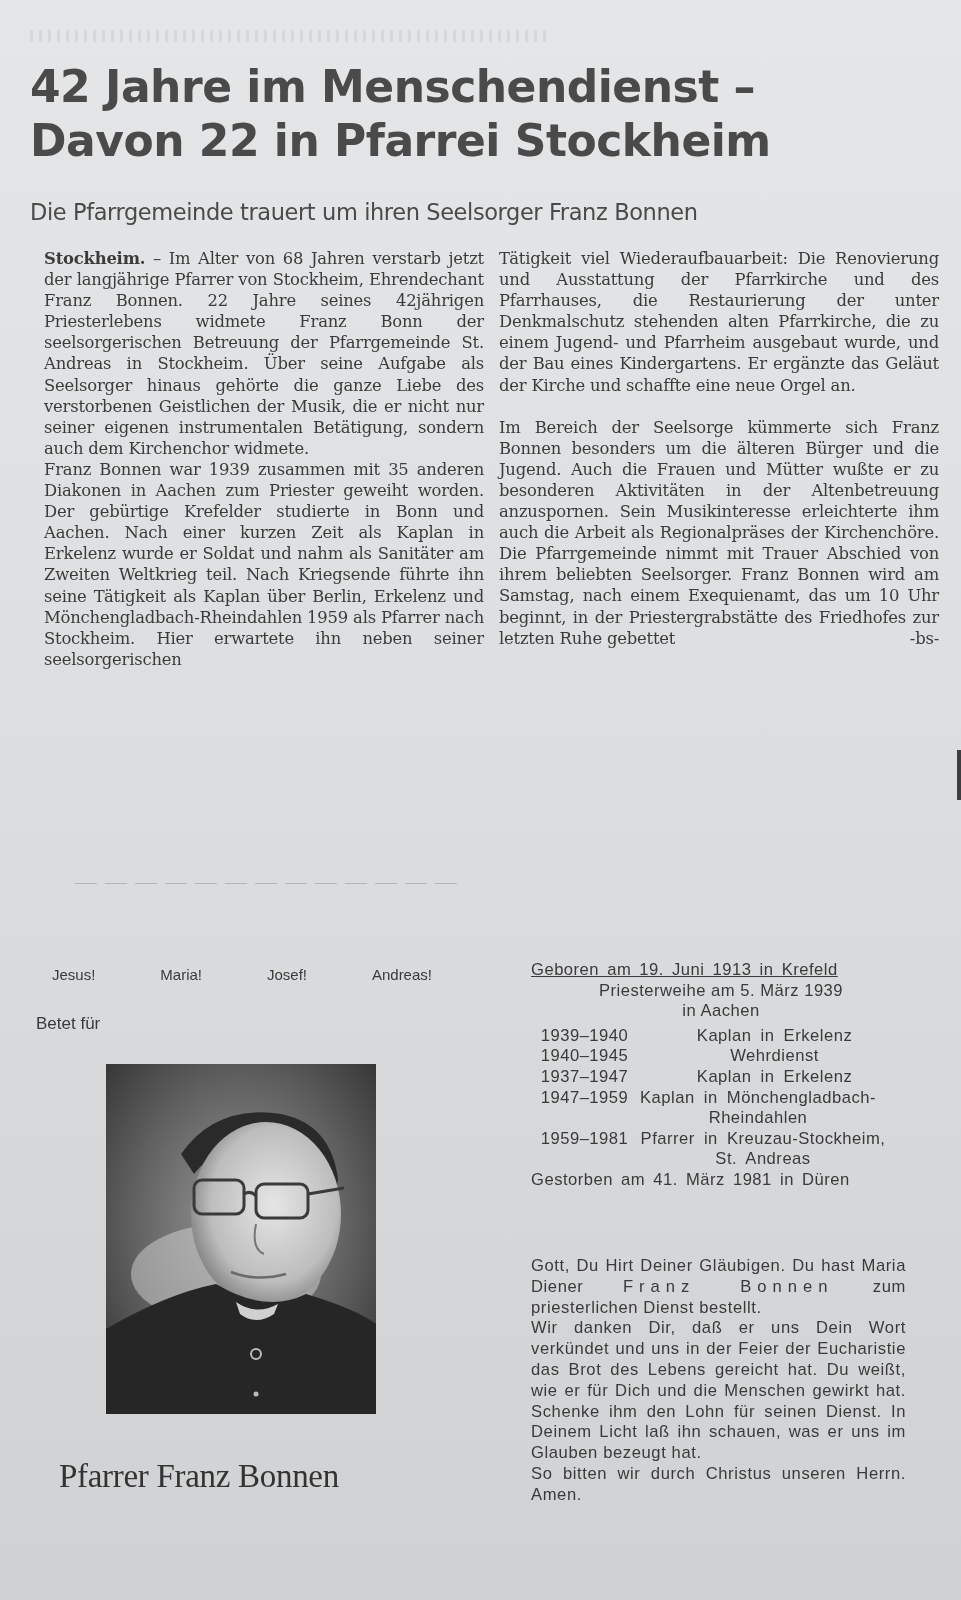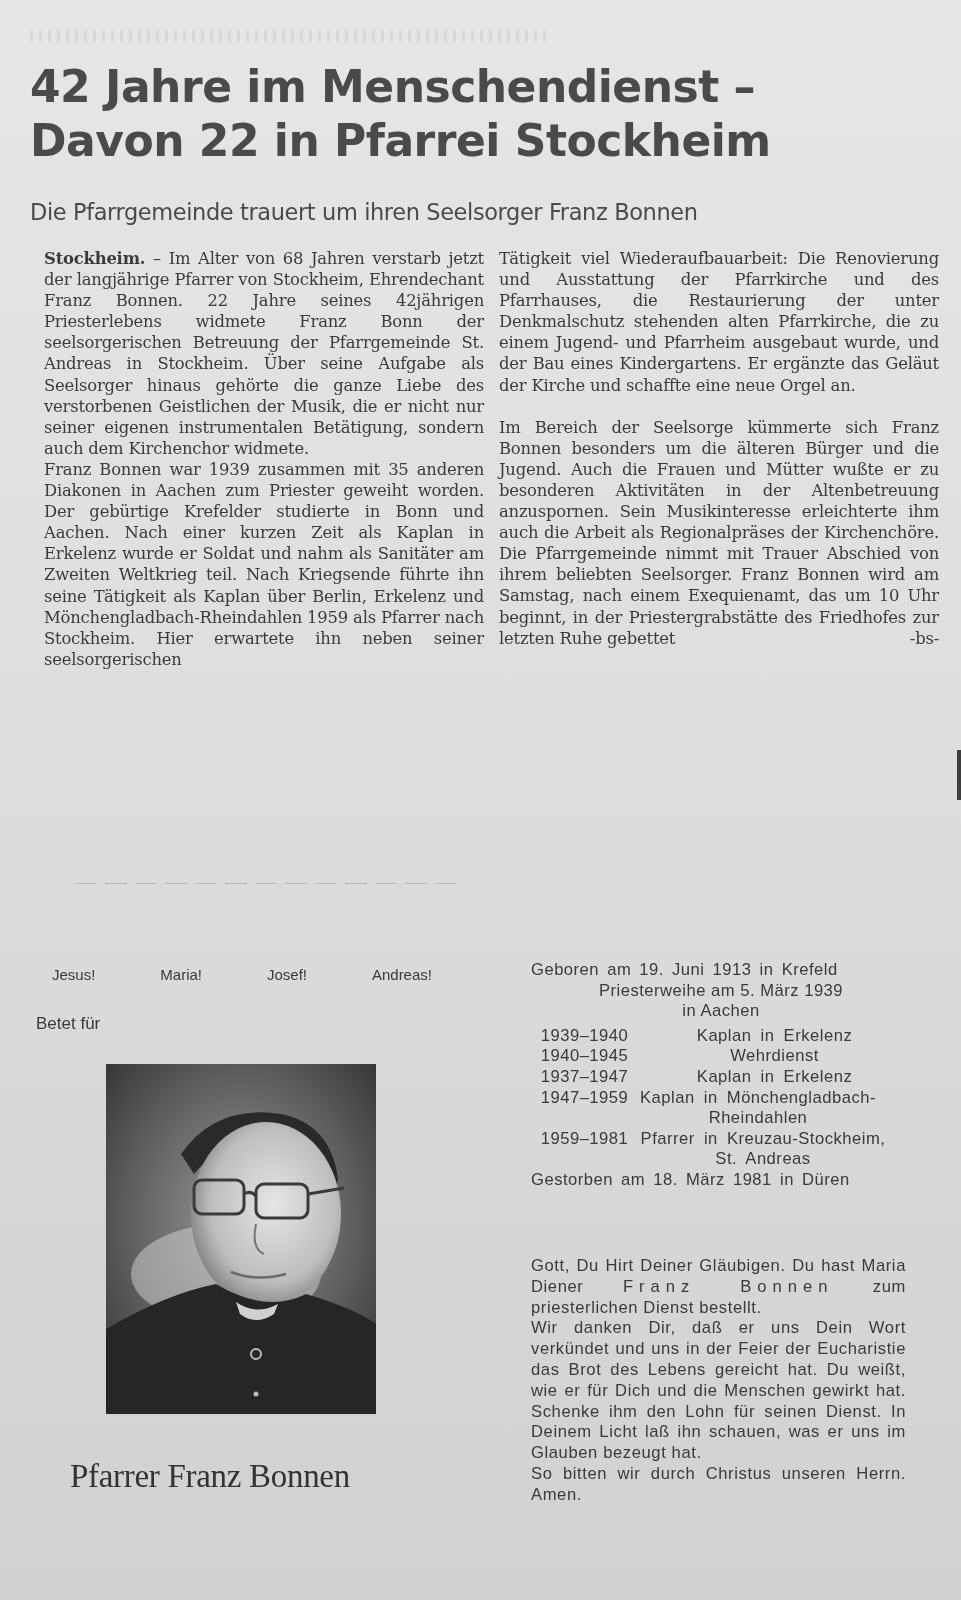--- a/index.html
+++ b/index.html
@@ -54,31 +54,31 @@
     .pray-for {
       position: absolute; left: 36px; top: 1014px; width: 380px; text-align: left;
       font-family: "Liberation Sans", sans-serif; font-size: 17px; color: #3a3a3a;
     }
     .portrait {
       position: absolute; left: 106px; top: 1064px; width: 270px; height: 350px;
       background: #2e2e2e; overflow: hidden;
     }
     .portrait svg { display: block; }
     .name-caption {
-      position: absolute; left: 70px; top: 1458px; width: 400px;
+      position: absolute; left: 59px; top: 1458px; width: 400px;
       font-family: "Liberation Serif", serif; font-size: 33px; color: #333; white-space: nowrap;
       letter-spacing: -0.3px;
     }
     .bio {
       position: absolute; left: 531px; top: 960px; width: 380px;
       font-family: "Liberation Sans", sans-serif; font-size: 16.6px; line-height: 20.6px; color: #3a3a3a;
       letter-spacing: 0.5px;
     }
     .bio .center { text-align: center; }
-    .bio .born { text-align: left; word-spacing: 3px; }
+    .bio .born { text-align: left; word-spacing: 3px; text-decoration: underline; }
     .bio .row { display: flex; text-align: center; }
     .bio .yr { width: 107px; flex: none; white-space: nowrap; }
     .bio .desc { flex: 1; word-spacing: 4px; }
     .bio .died { word-spacing: 3px; }
     .prayer {
       position: absolute; left: 531px; top: 1256px; width: 375px;
       font-family: "Liberation Sans", sans-serif; font-size: 16.6px; line-height: 20.8px; color: #3a3a3a;
       text-align: justify; letter-spacing: 0.6px;
     }
     .prayer p { margin: 0; }
@@ -168,20 +168,20 @@
     <span class="desc">Kaplan in Erkelenz</span>
   </div>
   <div class="row">
     <span class="yr">1947–1959</span>
     <span class="desc" style="max-width:240px">Kaplan in Mönchengladbach-Rheindahlen</span>
   </div>
   <div class="row">
     <span class="yr">1959–1981</span>
     <span class="desc" style="max-width:250px">Pfarrer in Kreuzau-Stockheim, St. Andreas</span>
   </div>
-  <div class="died">Gestorben am 18. März 1981 in Düren</div>
+  <div class="died">Gestorben am 41. März 1981 in Düren</div>
 </div>
 
 <div class="prayer">
   <p><span>Gott, Du Hirt Deiner Gläubigen. Du hast Maria Diener </span><span class="spaced">Franz Bonnen</span><span> zum priesterlichen Dienst bestellt.</span></p>
   <p>Wir danken Dir, daß er uns Dein Wort verkündet und uns in der Feier der Eucharistie das Brot des Lebens gereicht hat. Du weißt, wie er für Dich und die Menschen gewirkt hat. Schenke ihm den Lohn für seinen Dienst. In Deinem Licht laß ihn schauen, was er uns im Glauben bezeugt hat.</p>
   <p>So bitten wir durch Christus unseren Herrn. Amen.</p>
 </div>
 
 </body></html>

